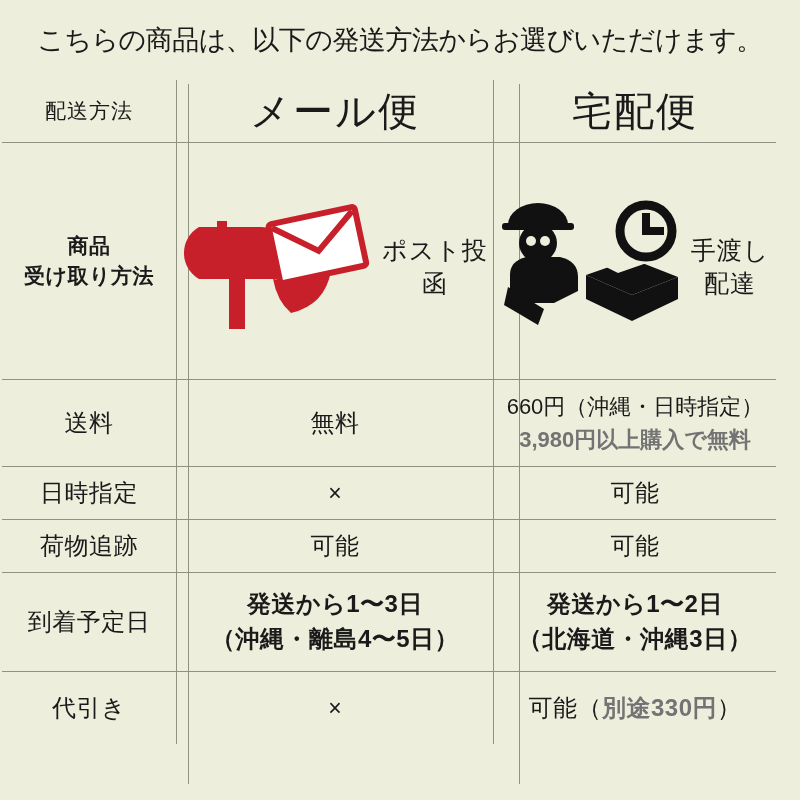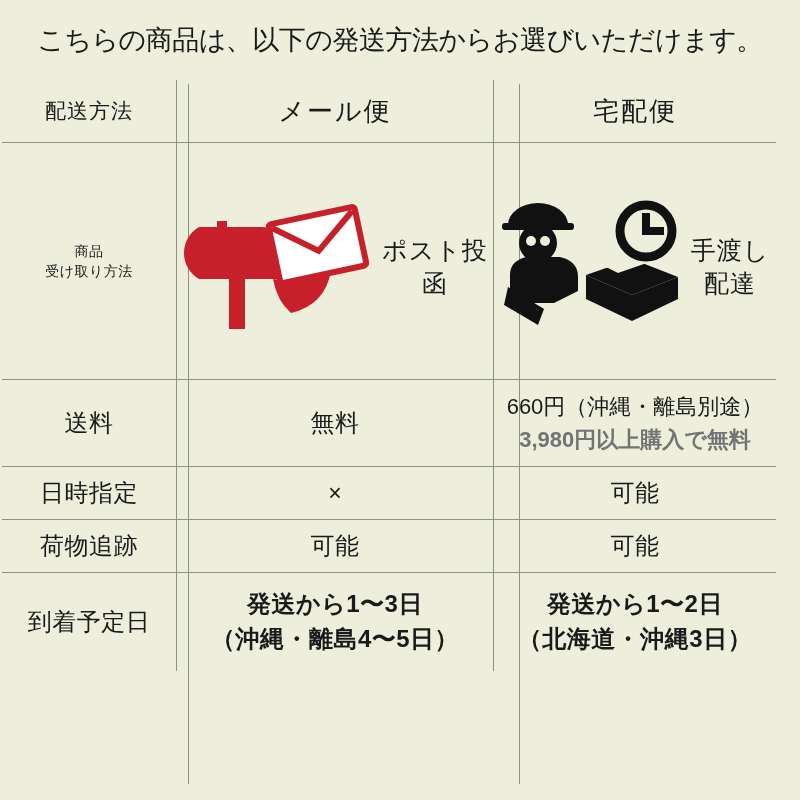--- a/index.html
+++ b/index.html
@@ -60,24 +60,24 @@
     top: 84px;
     width: 1px;
     height: 700px;
     background: #8f9181;
   }
   .vline.v1 { left: 188px; }
   .vline.v2 { left: 519px; }
 
   .row-head td { height: 62px; }
   .hdr-label { font-size: 21px; letter-spacing: 1px; }
-  .hdr-big { font-size: 26px; letter-spacing: 2px; }
+  .hdr-big { font-size: 40px; letter-spacing: 2px; }
 
   .row-icon td { height: 236px; }
-  .lbl-2line { font-size: 14px; line-height: 1.45; letter-spacing: 0.5px; }
+  .lbl-2line { font-size: 21px; line-height: 1.45; letter-spacing: 0.5px; font-weight: bold; }
   .icon-cell-inner {
     display: flex;
     flex-direction: row;
     align-items: center;
     justify-content: center;
   }
   .icon-art { height: 140px; display: flex; align-items: center; justify-content: center; }
   .icon-caption { font-size: 25px; letter-spacing: 1px; margin-top: 12px; }
 
   .row-fee td { height: 86px; }
@@ -176,21 +176,21 @@
     </tr>
 
     <tr class="row-fee">
       <td class="col-label">
         <span class="cell-text">送料</span>
       </td>
       <td class="col-mail">
         <span class="cell-text">無料</span>
       </td>
       <td class="col-home">
-        <div class="cell-text-md">660円（沖縄・離島別途）</div>
+        <div class="cell-text-md">660円（沖縄・日時指定）</div>
         <div class="cell-text-md red">3,980円以上購入で無料</div>
       </td>
     </tr>
 
     <tr class="row-small">
       <td class="col-label">
         <span class="cell-text">日時指定</span>
       </td>
       <td class="col-mail">
         <span class="mark-x">×</span>
@@ -219,16 +219,27 @@
       <td class="col-mail">
         <div class="cell-text two-line">発送から1〜3日</div>
         <div class="cell-text two-line">（沖縄・離島4〜5日）</div>
       </td>
       <td class="col-home">
         <div class="cell-text two-line">発送から1〜2日</div>
         <div class="cell-text two-line">（北海道・沖縄3日）</div>
       </td>
     </tr>
 
+    <tr class="row-cod">
+      <td class="col-label">
+        <span class="cell-text">代引き</span>
+      </td>
+      <td class="col-mail">
+        <span class="mark-x">×</span>
+      </td>
+      <td class="col-home">
+        <span class="cell-text">可能（</span><span class="cell-text red">別途330円</span><span class="cell-text">）</span>
+      </td>
+    </tr>
 
   </tbody>
     </table>
 </div>
 
 </body></html>

